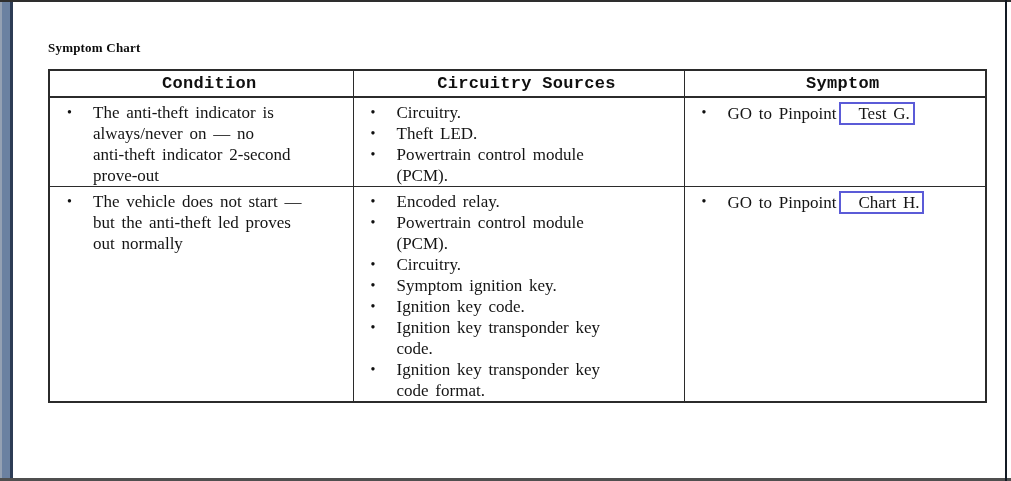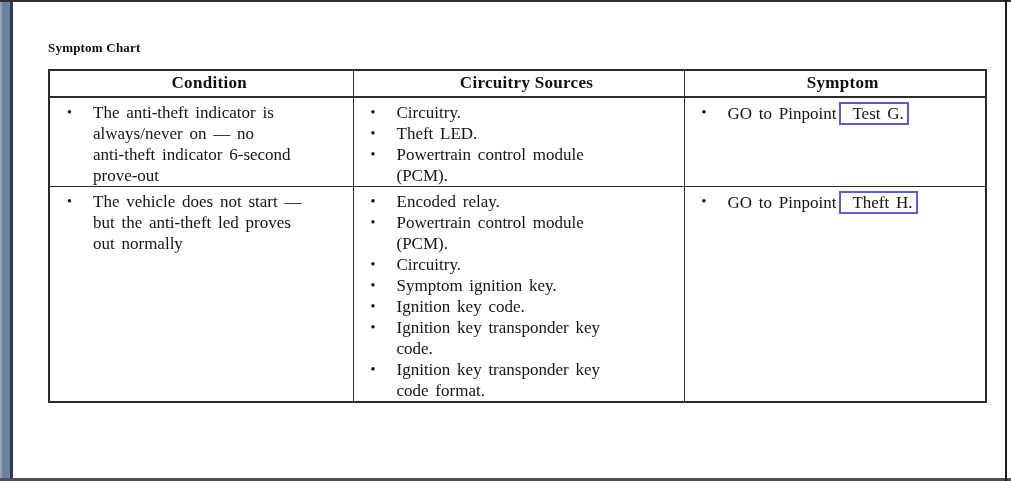--- a/index.html
+++ b/index.html
@@ -31,21 +31,21 @@
 
   table.symptom {
     position:absolute; left:48px; top:69px; width:937px;
     border-collapse:collapse; table-layout:fixed;
     border:2px solid #2b2b2b;
   }
   col.c1 { width:304px; } col.c2 { width:331px; } col.c3 { width:302px; }
 
   th {
     border:1px solid #2b2b2b; border-bottom:2px solid #2b2b2b;
-    font-family:Liberation Serif, serif;
+    font-family:Liberation Mono, monospace;
     font-weight:bold; font-size:17px; letter-spacing:0.3px; color:#0f0f0f;
     height:24px; text-align:center; padding:0 0 1px 16px;
   }
   td {
     border:1px solid #2b2b2b;
     vertical-align:top; padding:4px 4px 0 0;
   }
   tr.row1 td { height:83px; }
   tr.row2 td { height:202px; }
 
@@ -53,21 +53,21 @@
   .bullet {
     flex:0 0 43px; box-sizing:border-box; padding-left:17px;
     font-size:14px; line-height:21px; color:#101010;
   }
   .txt  { flex:1; white-space:pre-line; }
   .txt-inline { flex:1; white-space:normal; }
 
   .linkbox {
     display:inline-block;
     border:2px solid var(--link-box,#5b5bd7);
-    padding:0 3px 0 11px; margin-left:3px;
+    padding:0 3px 0 17px; margin-left:3px;
     line-height:19px;
   }
 </style>
 </head>
 <body>
 
 <div class="edge-left"></div>
 <div class="edge-top"></div>
 <div class="edge-bottom"></div>
 <div class="edge-right"></div>
@@ -87,21 +87,21 @@
       <th>Symptom</th>
     </tr>
   </thead>
   <tbody>
     <tr class="row1">
       <td>
         <div class="li">
           <span class="bullet">•</span>
           <span class="txt">The anti-theft indicator is
 always/never on — no
-anti-theft indicator 6-second
+anti-theft indicator 2-second
 prove-out</span>
         </div>
       </td>
       <td>
         <div class="li">
           <span class="bullet">•</span>
           <span class="txt">Circuitry.</span>
         </div>
         <div class="li">
           <span class="bullet">•</span>
@@ -158,18 +158,18 @@
         </div>
         <div class="li">
           <span class="bullet">•</span>
           <span class="txt">Ignition key transponder key
 code format.</span>
         </div>
       </td>
       <td>
         <div class="li">
           <span class="bullet">•</span>
-          <span class="txt-inline"><span>GO to Pinpoint</span><span class="linkbox">Theft H.</span></span>
+          <span class="txt-inline"><span>GO to Pinpoint</span><span class="linkbox">Chart H.</span></span>
         </div>
       </td>
     </tr>
   </tbody>
 </table>
 
 </body></html>

